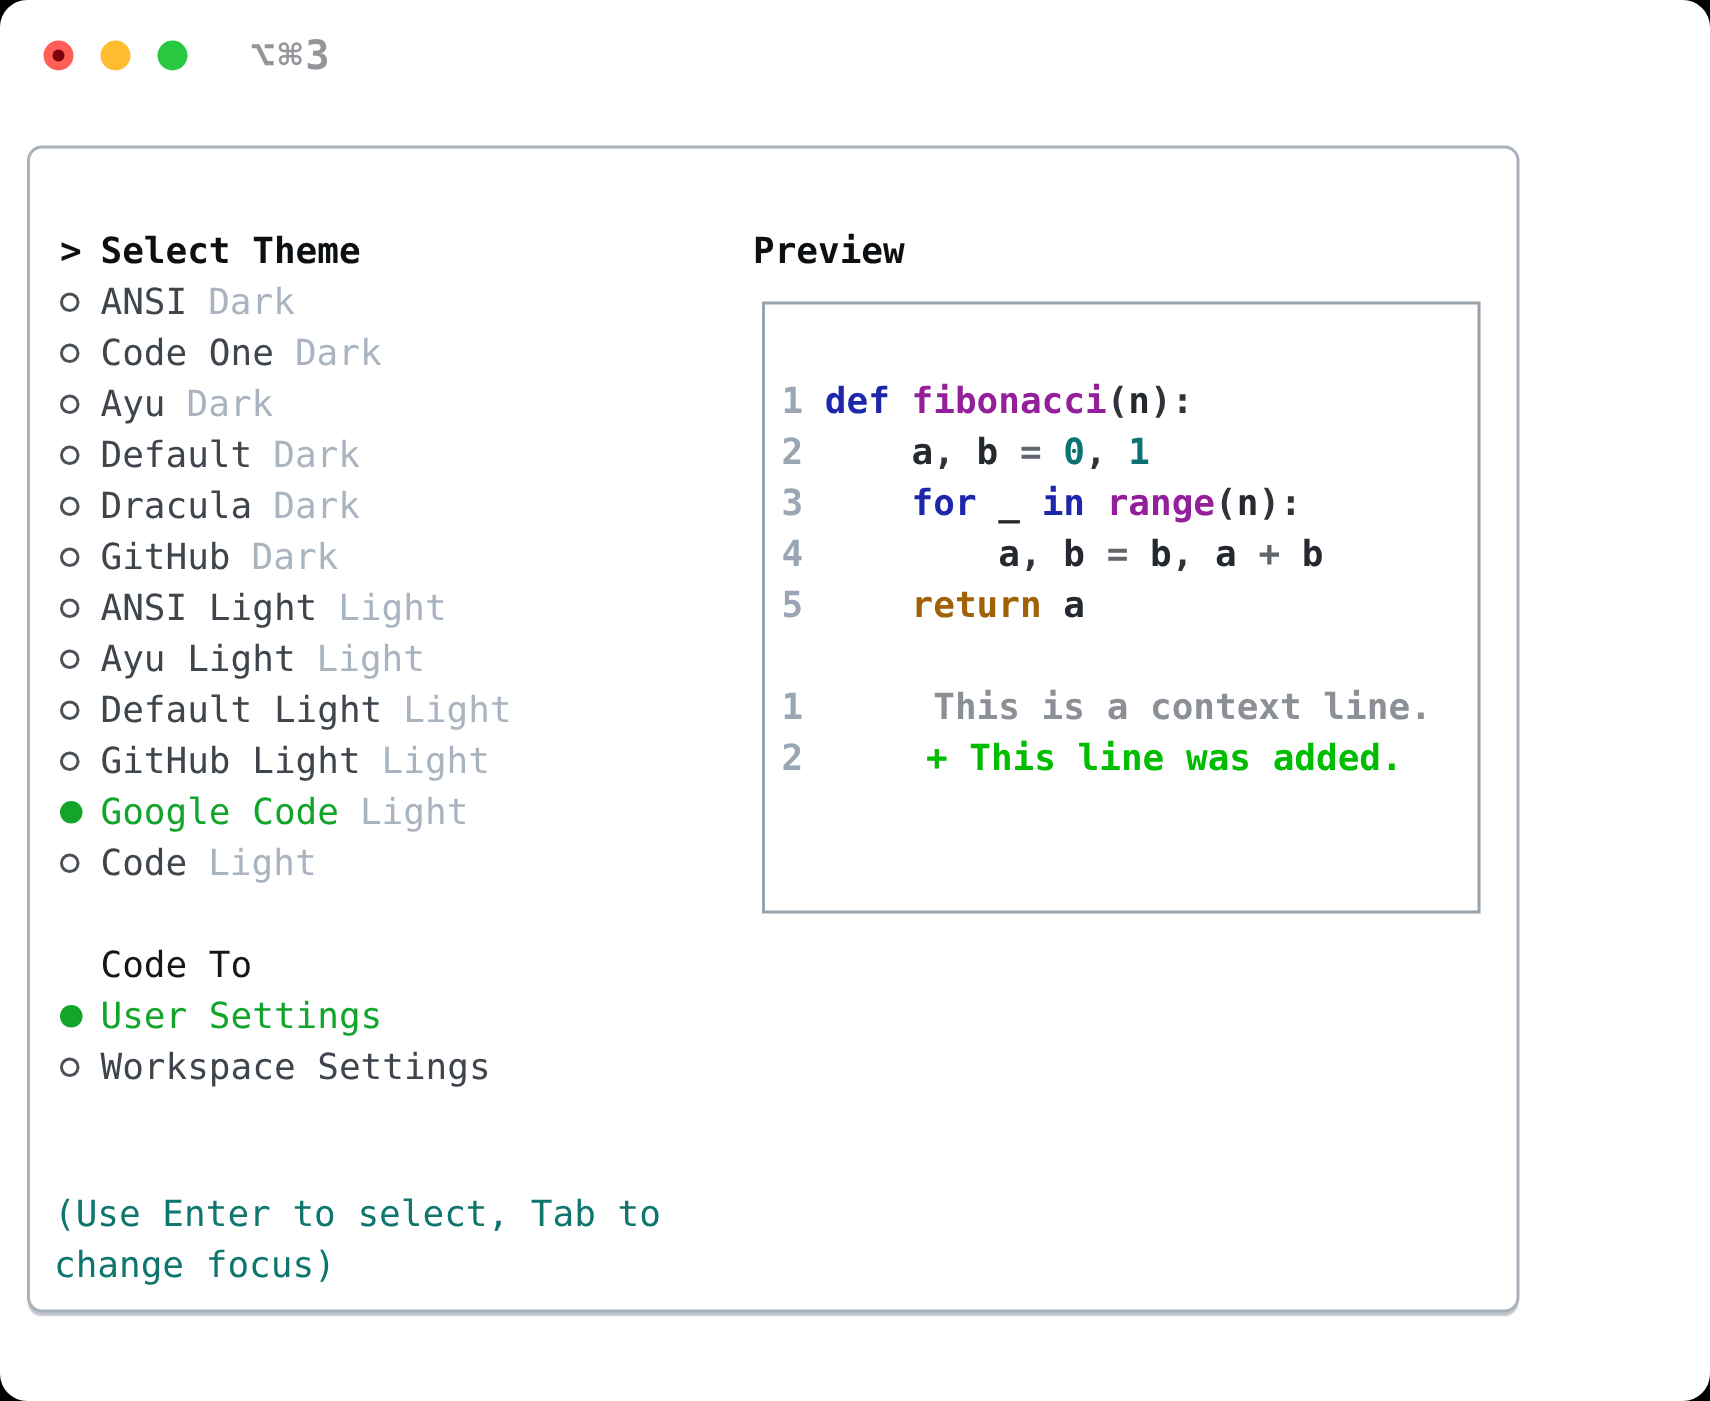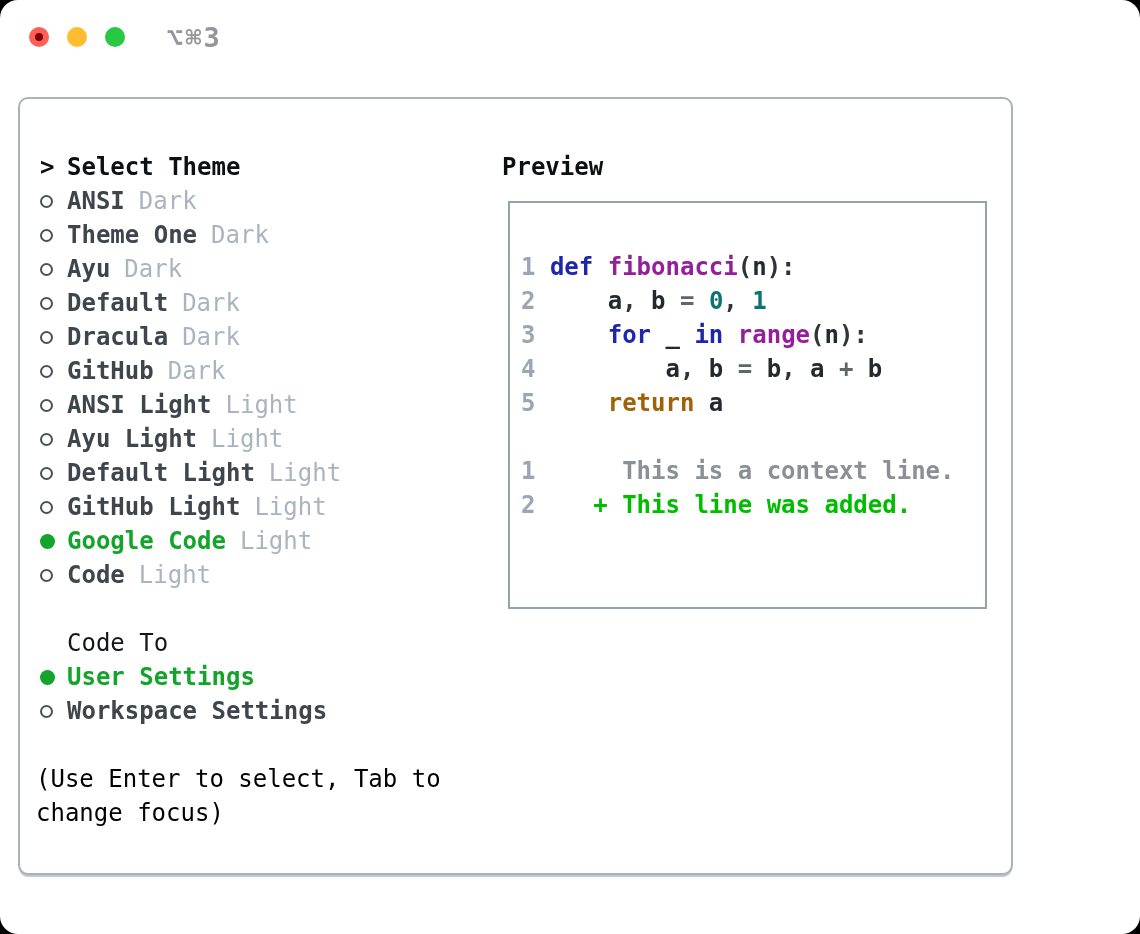--- a/index.html
+++ b/index.html
@@ -24,26 +24,26 @@
     box-shadow:0 3px 1px -1px rgba(140,150,162,.55);
   }
   
   .left-col{position:absolute;left:20px;top:51px;}
   .row{height:34px;display:flex;align-items:center;}
   .slot{width:27px;flex:0 0 27px;display:flex;align-items:center;}
   .ring{width:13px;height:13px;border:2px solid #4b5157;border-radius:50%;box-sizing:border-box;}
   .dotsel{width:15px;height:15px;border-radius:50%;background:var(--green,#13a42b);}
   .hdr{font-weight:bold;color:#0d1013;}
   .prompt{font-weight:bold;color:#0d1013;}
-  .label{color:#3e454c;font-weight:bold;}
+  .label{color:#3e454c;}
   .label.sel{color:var(--green,#13a42b);}
   .variant{color:#a9b4c0;margin-left:14px;}
   .hdr2{color:#14171a;}
   .spacer{height:34px;}
-  .hint{color:#000000;margin-left:-4px;}
+  .hint{color:#0f766e;margin-left:-4px;margin-top:30px;}
   .hint-line{height:34px;line-height:34px;white-space:pre;}
   
   .preview-title{position:absolute;left:482px;top:51px;}
   .preview-box{
     position:absolute;left:488px;top:102px;width:479px;height:408px;box-sizing:border-box;
     border:2px solid var(--pb,#98a2ac);background:#fff;
   }
   .code{position:absolute;left:11px;top:47px;font-weight:bold;}
   .code-line{height:34px;line-height:34px;white-space:pre;}
 </style>
@@ -74,21 +74,21 @@
             <span class="slot">
               <span class="ring"></span>
             </span>
             <span class="label">ANSI</span>
             <span class="variant">Dark</span>
           </div>
           <div class="row">
             <span class="slot">
               <span class="ring"></span>
             </span>
-            <span class="label">Theme One</span>
+            <span class="label">Code One</span>
             <span class="variant">Dark</span>
           </div>
           <div class="row">
             <span class="slot">
               <span class="ring"></span>
             </span>
             <span class="label">Ayu</span>
             <span class="variant">Dark</span>
           </div>
           <div class="row">
@@ -192,18 +192,18 @@
 
     <div class="preview-box">
       <div class="code" id="code">
           <div class="code-line"><span style="color: rgb(154, 166, 180);">1</span><span style="color: rgb(36, 41, 47);"> </span><span style="color: rgb(30, 38, 172);">def</span><span style="color: rgb(36, 41, 47);"> </span><span style="color: rgb(148, 31, 155);">fibonacci</span><span style="color: rgb(46, 52, 58);">(</span><span style="color: rgb(36, 41, 47);">n</span><span style="color: rgb(46, 52, 58);">):</span></div>
           <div class="code-line"><span style="color: rgb(154, 166, 180);">2</span><span style="color: rgb(36, 41, 47);">     </span><span style="color: rgb(36, 41, 47);">a</span><span style="color: rgb(46, 52, 58);">,</span><span style="color: rgb(36, 41, 47);"> </span><span style="color: rgb(36, 41, 47);">b</span><span style="color: rgb(36, 41, 47);"> </span><span style="color: rgb(96, 102, 108);">=</span><span style="color: rgb(36, 41, 47);"> </span><span style="color: rgb(11, 116, 114);">0</span><span style="color: rgb(46, 52, 58);">,</span><span style="color: rgb(36, 41, 47);"> </span><span style="color: rgb(11, 116, 114);">1</span></div>
           <div class="code-line"><span style="color: rgb(154, 166, 180);">3</span><span style="color: rgb(36, 41, 47);">     </span><span style="color: rgb(30, 38, 172);">for</span><span style="color: rgb(36, 41, 47);"> </span><span style="color: rgb(36, 41, 47);">_</span><span style="color: rgb(36, 41, 47);"> </span><span style="color: rgb(30, 38, 172);">in</span><span style="color: rgb(36, 41, 47);"> </span><span style="color: rgb(148, 31, 155);">range</span><span style="color: rgb(46, 52, 58);">(</span><span style="color: rgb(36, 41, 47);">n</span><span style="color: rgb(46, 52, 58);">):</span></div>
           <div class="code-line"><span style="color: rgb(154, 166, 180);">4</span><span style="color: rgb(36, 41, 47);">         </span><span style="color: rgb(36, 41, 47);">a</span><span style="color: rgb(46, 52, 58);">,</span><span style="color: rgb(36, 41, 47);"> </span><span style="color: rgb(36, 41, 47);">b</span><span style="color: rgb(36, 41, 47);"> </span><span style="color: rgb(96, 102, 108);">=</span><span style="color: rgb(36, 41, 47);"> </span><span style="color: rgb(36, 41, 47);">b</span><span style="color: rgb(46, 52, 58);">,</span><span style="color: rgb(36, 41, 47);"> </span><span style="color: rgb(36, 41, 47);">a</span><span style="color: rgb(36, 41, 47);"> </span><span style="color: rgb(96, 102, 108);">+</span><span style="color: rgb(36, 41, 47);"> </span><span style="color: rgb(36, 41, 47);">b</span></div>
           <div class="code-line"><span style="color: rgb(154, 166, 180);">5</span><span style="color: rgb(36, 41, 47);">     </span><span style="color: #a16207;">return</span><span style="color: rgb(36, 41, 47);"> </span><span style="color: rgb(36, 41, 47);">a</span></div>
           <div class="code-line">&nbsp;</div>
           <div class="code-line"><span style="color: rgb(154, 166, 180);">1</span><span style="color: rgb(36, 41, 47);">      </span><span style="color: rgb(139, 144, 151);">This is a context line.</span></div>
-          <div class="code-line"><span style="color: rgb(154, 166, 180);">2</span><span style="color: rgb(36, 41, 47);">    </span><span style="color: rgb(0, 189, 0);">+ This line was added.</span></div>
+          <div class="code-line"><span style="color: rgb(154, 166, 180);">2</span><span style="color: rgb(36, 41, 47);">    </span><span style="color: rgb(0, 189, 0); margin-left: 24px;">+ This line was added.</span></div>
         </div>
     </div>
 
   </div>
 </div>
 
 </body></html>

